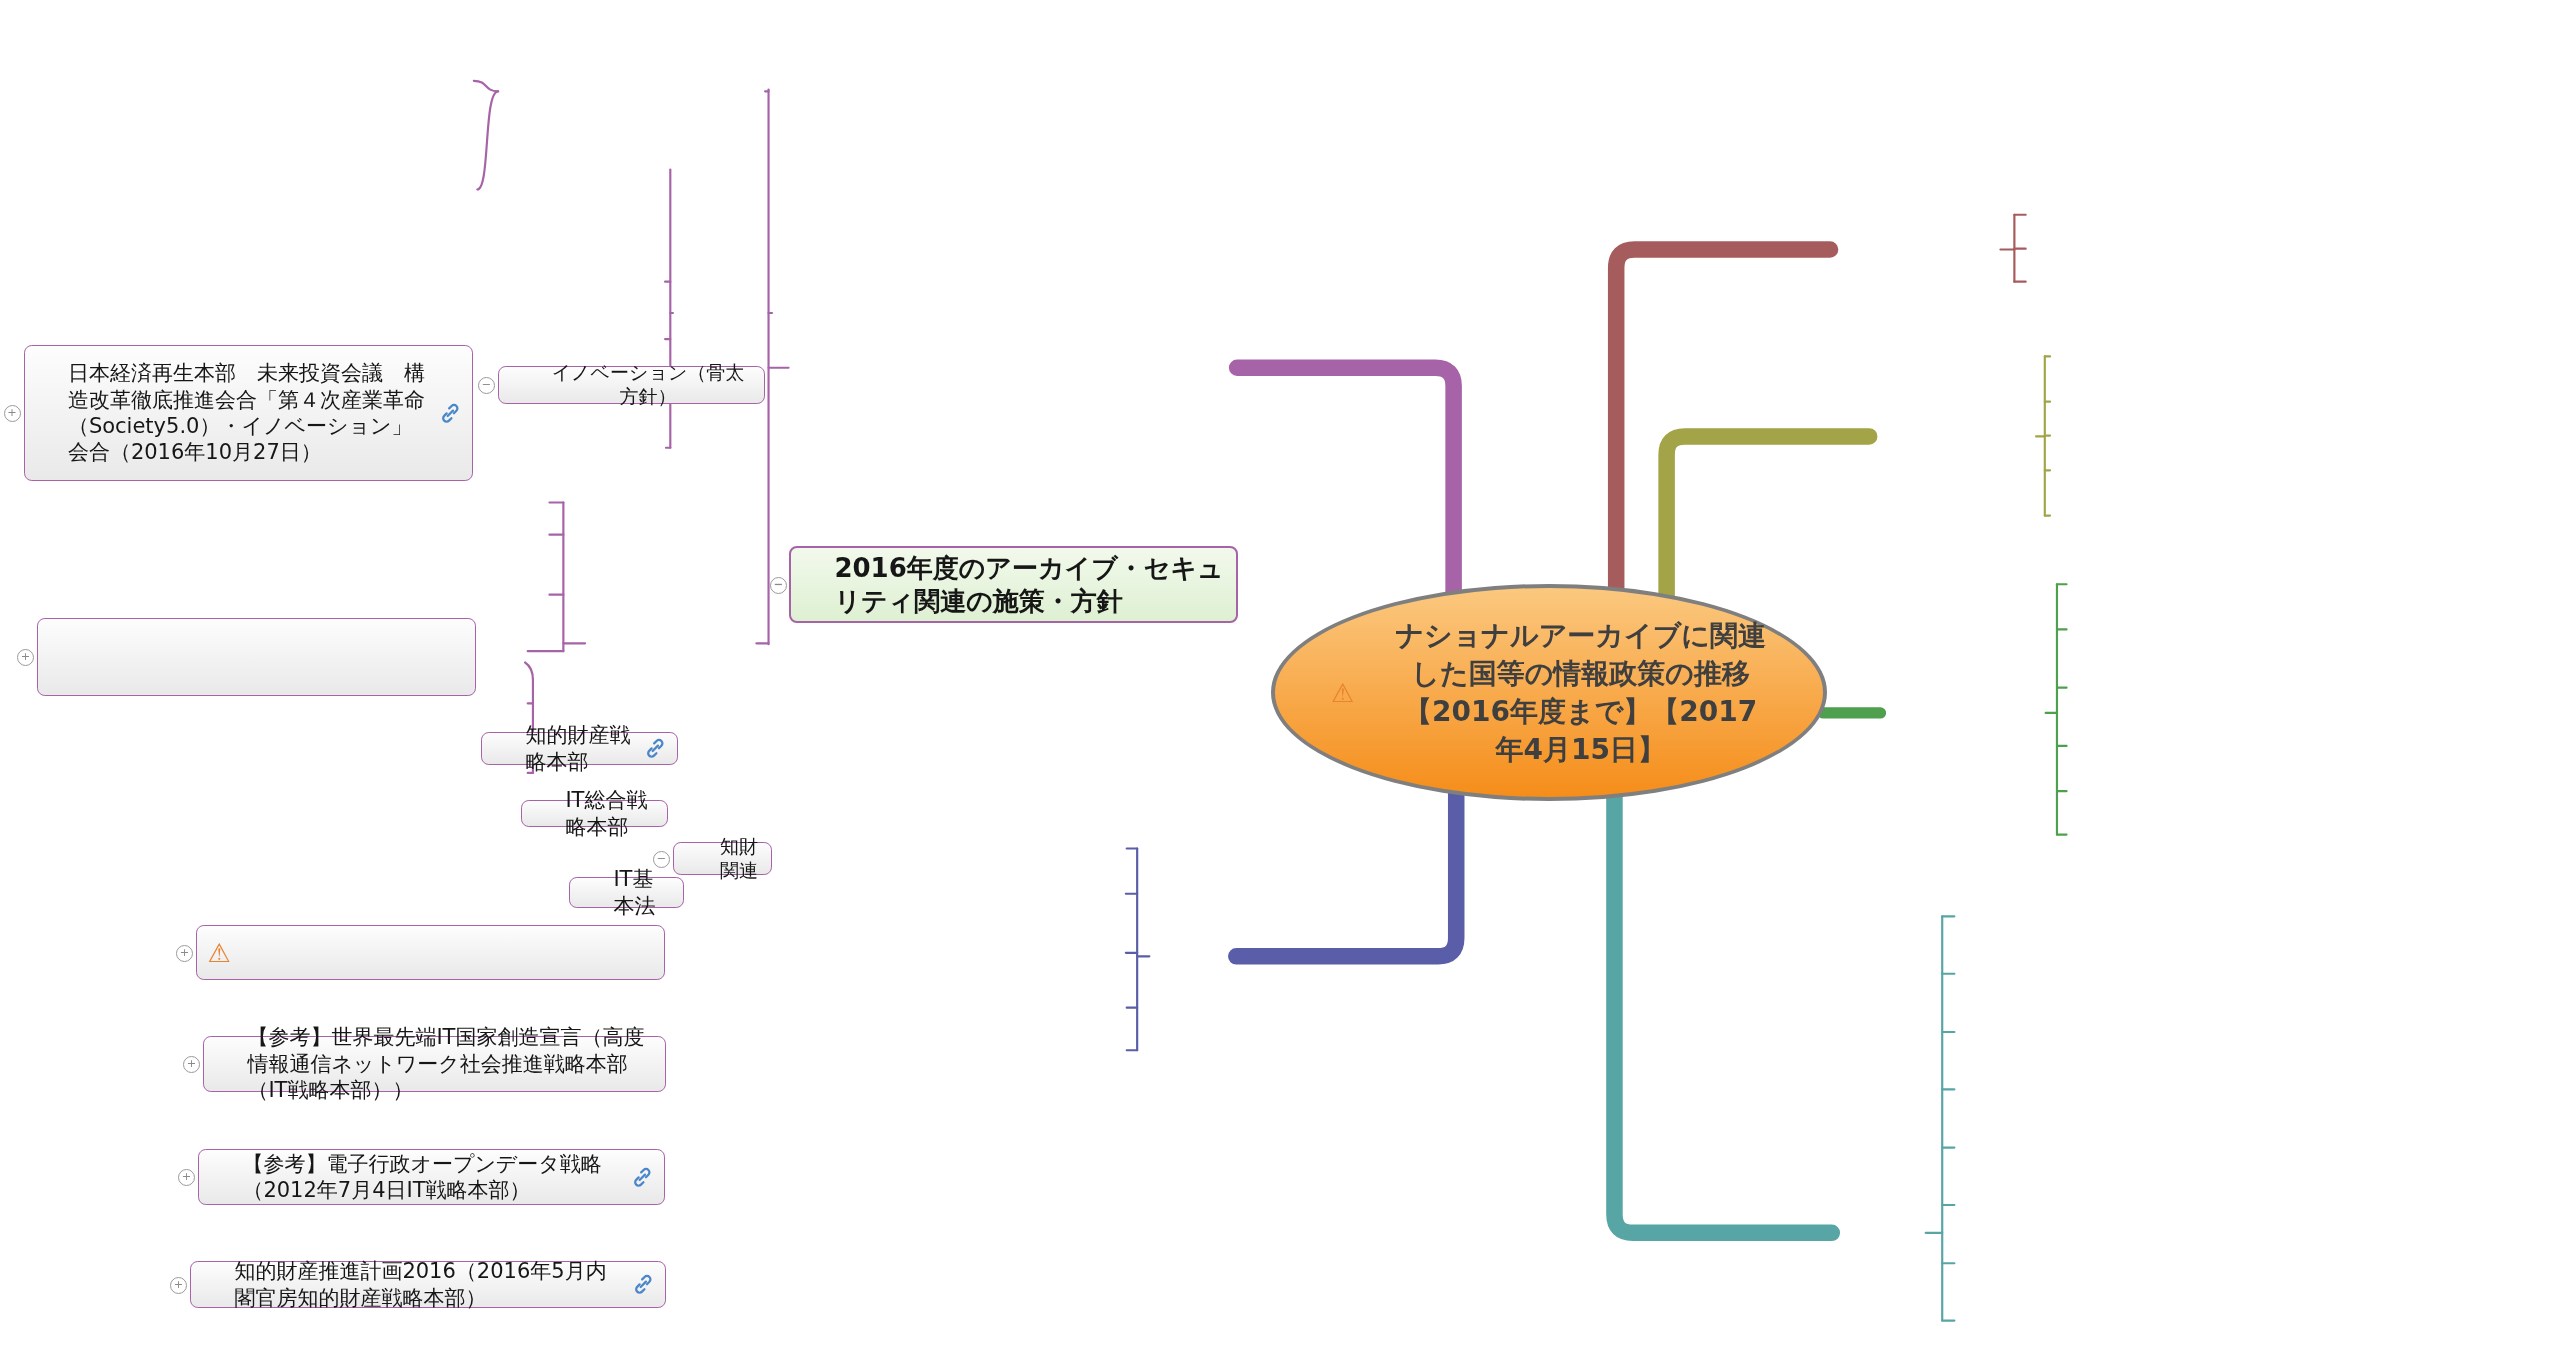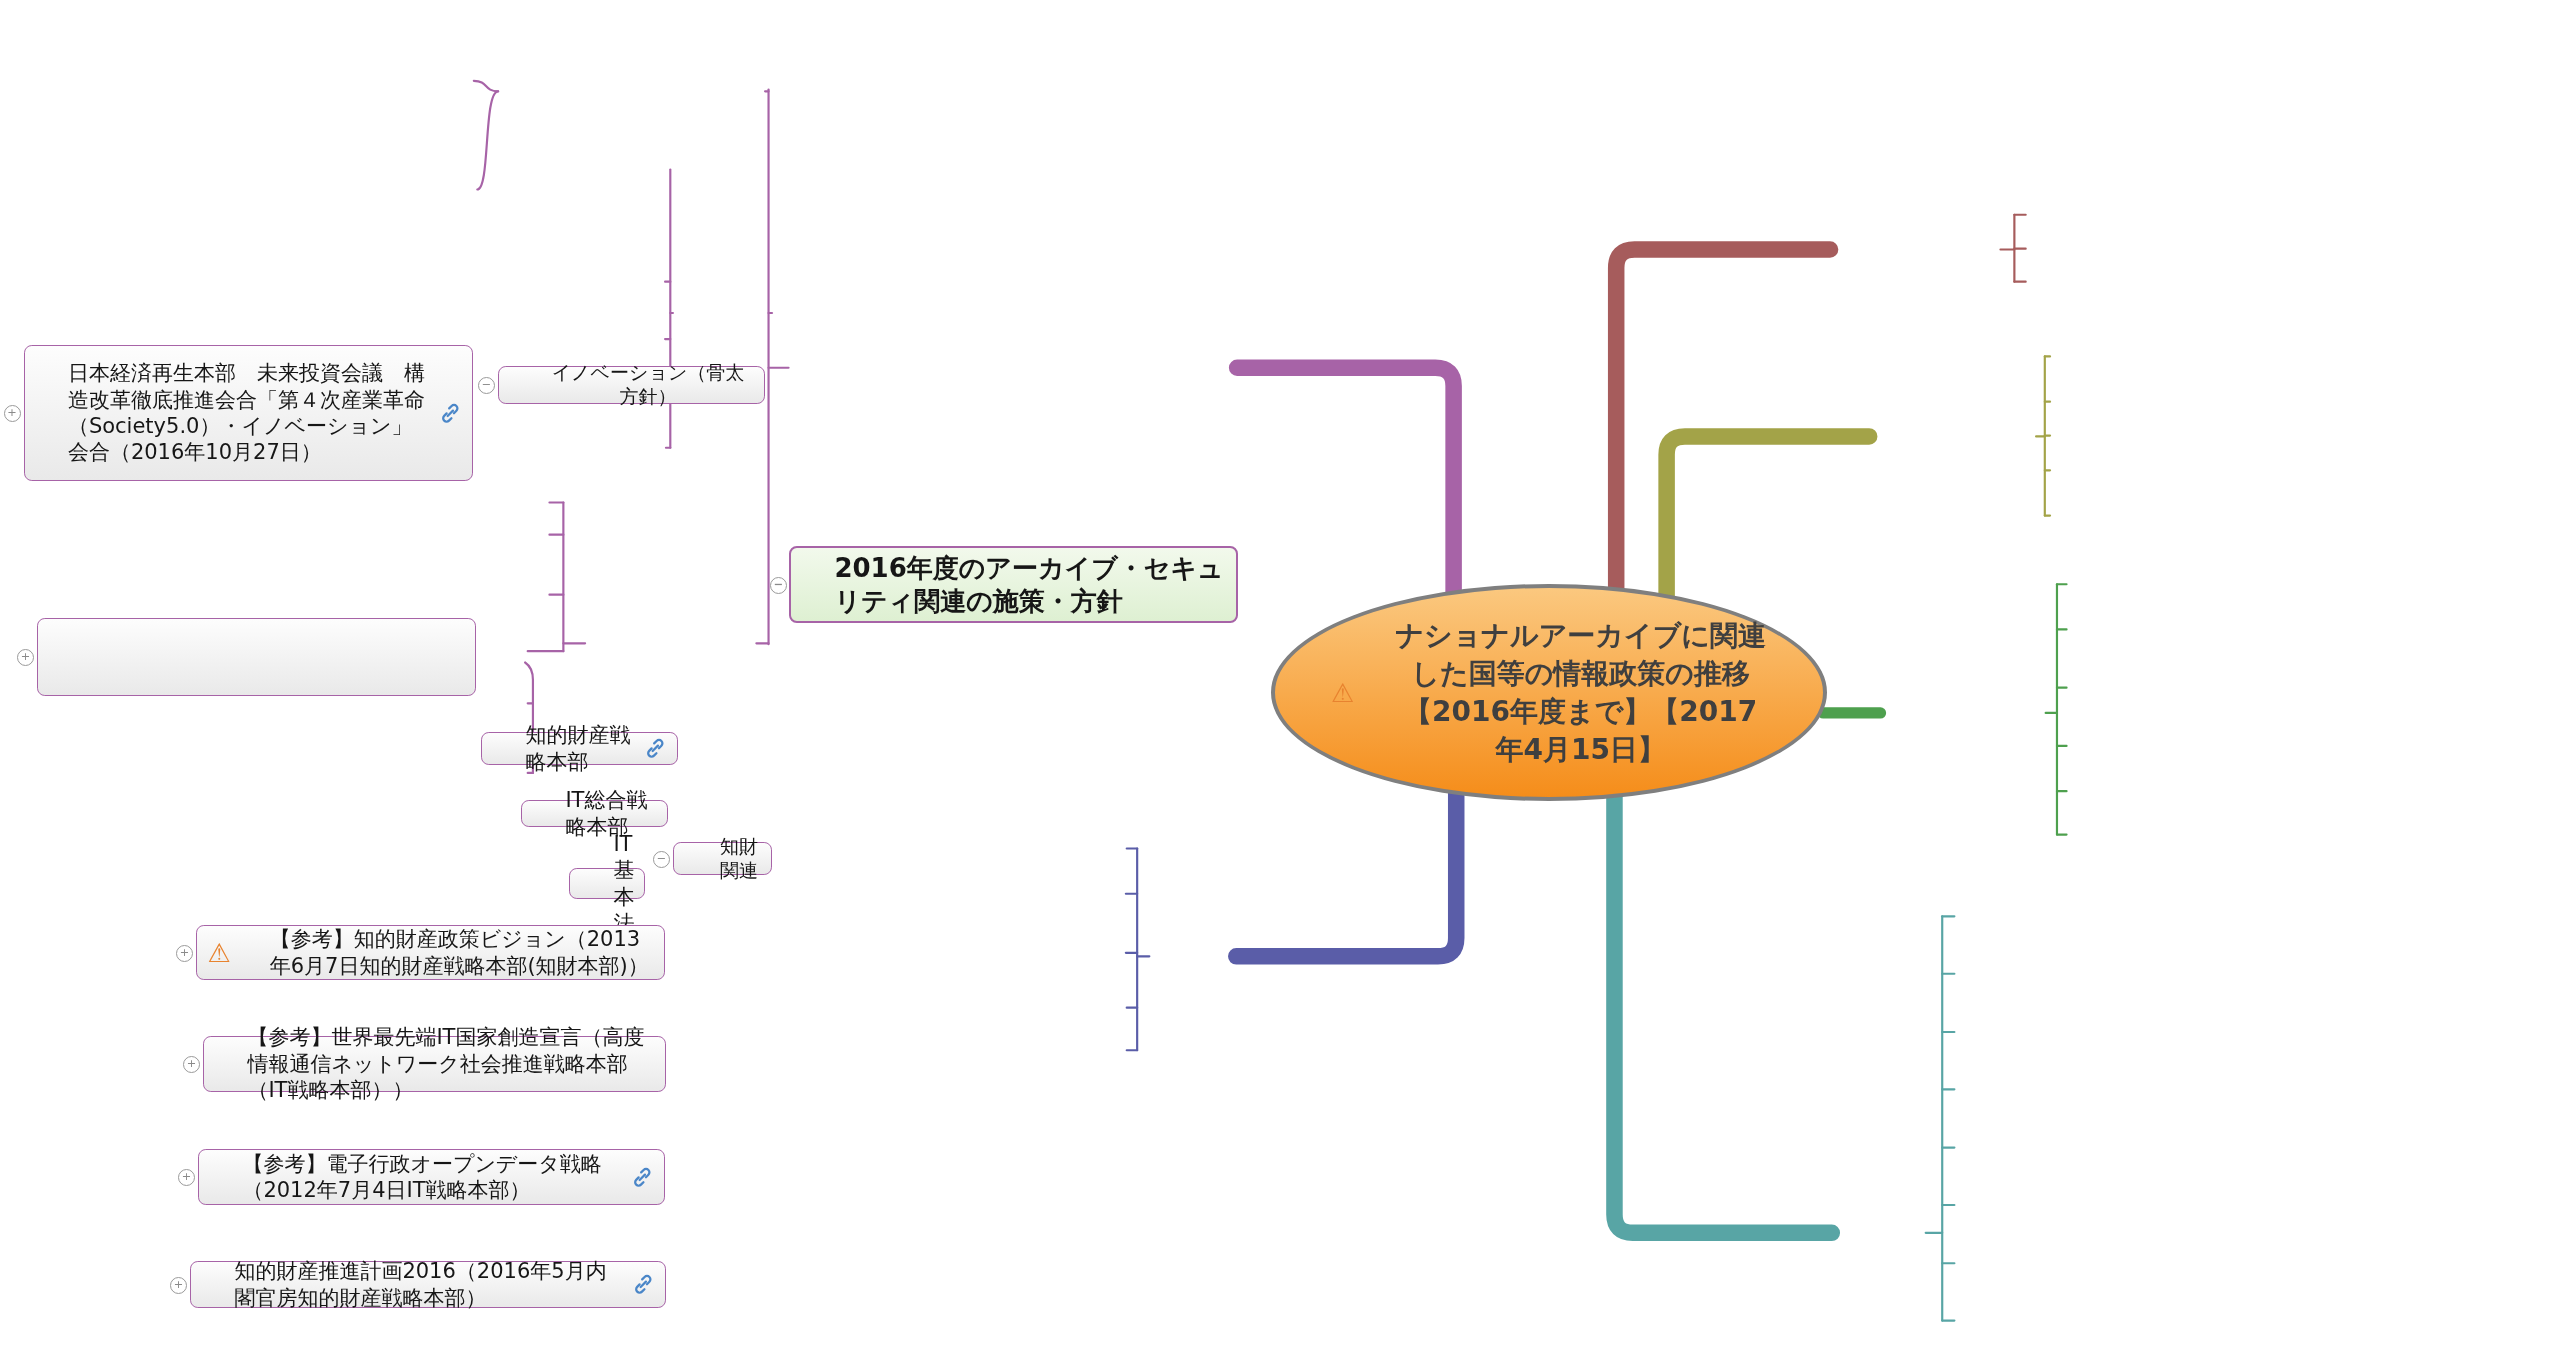--- a/index.html
+++ b/index.html
@@ -152,28 +152,27 @@
           <path d="M10.8 6.8 L13.4 4.2 a3.6 3.6 0 0 1 5.1 5.1 L15.9 11.9"></path>
           <path d="M13.2 17.2 L10.6 19.8 a3.6 3.6 0 0 1 -5.1 -5.1 L8.1 12.1"></path>
         </g>
       </svg>
   </div>
 
   <div class="node b-purple nrel" style="left:521px;top:188px;width:147px;height:27px">
     <span class="txt">IT総合戦略本部</span>
   </div>
 
-  <div class="node b-purple nrel" style="left:569px;top:229px;width:76px;height:31px">
+  <div class="node b-purple nrel" style="left:569px;top:238px;width:115px;height:31px">
     <span class="txt">IT基本法</span>
   </div>
 
   <div class="node b-purple nrel" style="left:196px;top:255px;width:469px;height:55px">
     <span class="exp l">+</span>
     <span class="warn">⚠</span>
-    <span class="txt">【参考】知的財産政策ビジョン（2013年6月7日知的財産戦略本部(知財本部)）</span>
   </div>
 
   <div class="node b-purple nrel" style="left:203px;top:311px;width:463px;height:56px">
     <span class="exp l">+</span>
     <span class="txt">【参考】世界最先端IT国家創造宣言（高度情報通信ネットワーク社会推進戦略本部（IT戦略本部））</span>
   </div>
 
   <div class="node b-purple nrel" style="left:198px;top:368px;width:467px;height:56px">
     <span class="exp l">+</span>
     <span class="txt">【参考】電子行政オープンデータ戦略（2012年7月4日IT戦略本部）</span>

